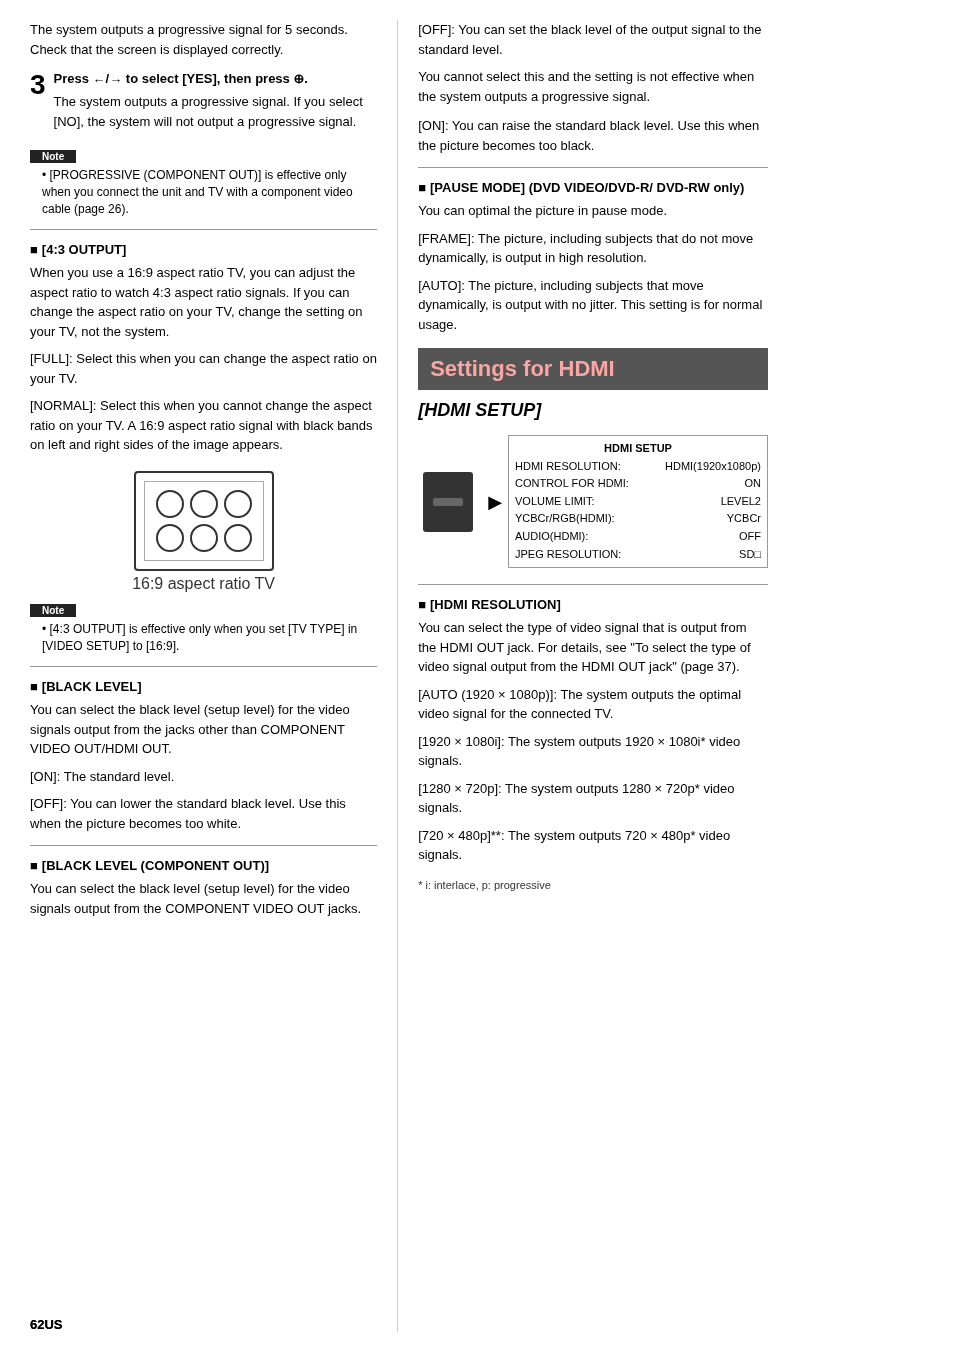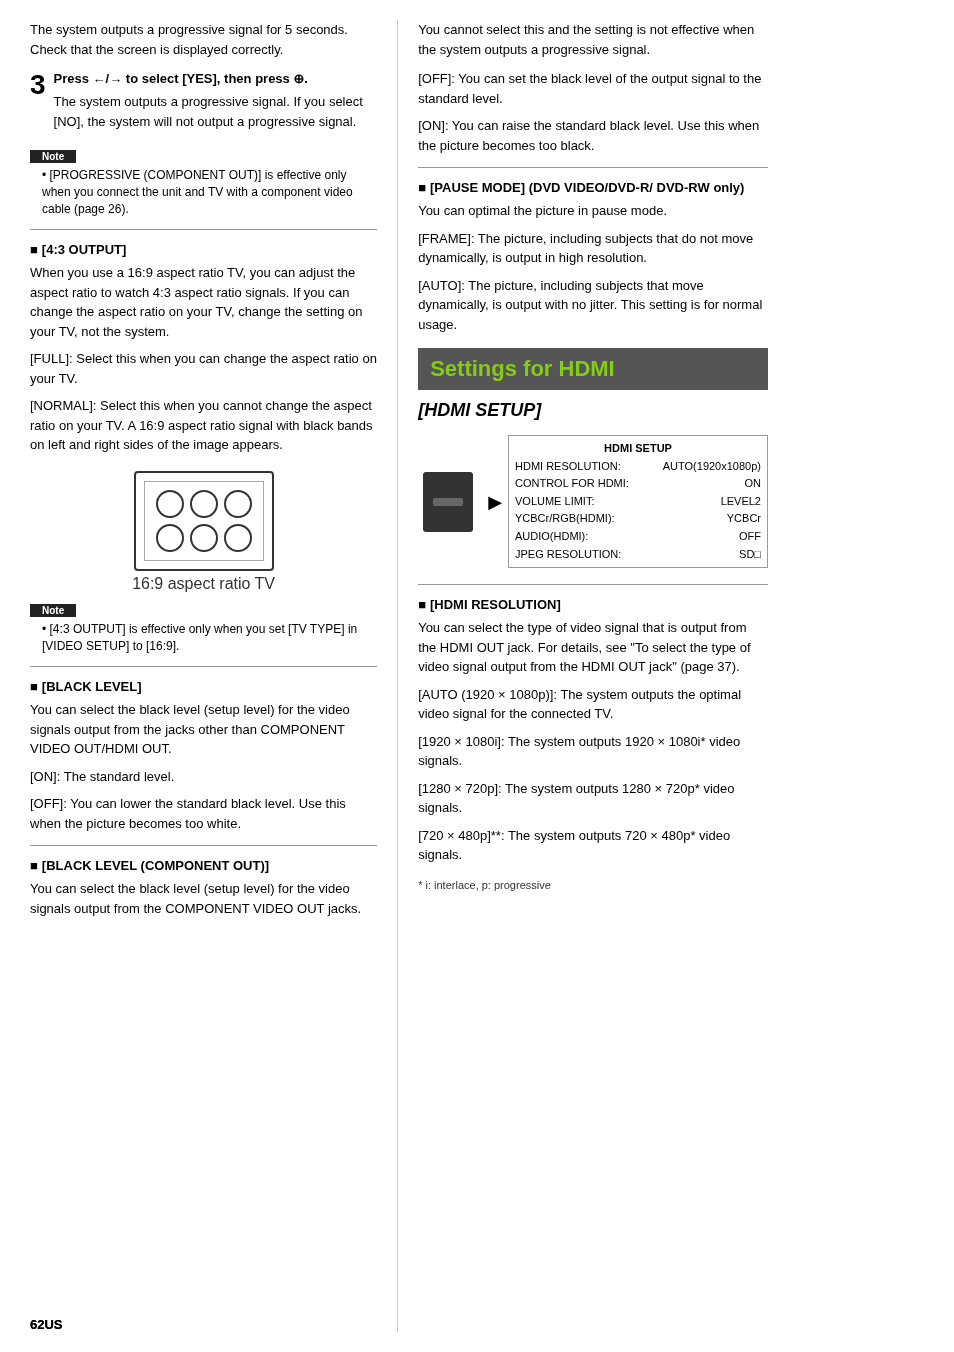--- a/index.html
+++ b/index.html
@@ -76,21 +76,21 @@
       margin-bottom: 6px;
       display: flex;
       align-items: center;
     }
     .section-heading::before {
       content: '■';
       margin-right: 4px;
     }
     .settings-header {
       background: #555;
-      color: #84cc16;
+      color: #fca5a5;
       font-size: 22px;
       font-weight: bold;
       padding: 8px 12px;
       margin-bottom: 10px;
     }
     .hdmi-setup-label {
       font-weight: bold;
       font-style: italic;
       font-size: 18px;
       margin-bottom: 14px;
@@ -267,23 +267,23 @@
       <p>You can select the black level (setup level) for the video signals output from the COMPONENT VIDEO OUT jacks.</p>
     </div>
 
     <div style="position:absolute; bottom:20px; left:30px;">
       <span class="page-number">62US</span>
     </div>
   </div>
 
   <div class="right-col">
 
+    <p>[OFF]: You can set the black level of the output signal to the standard level.</p>
+
     <p style="margin-bottom:10px;">You cannot select this and the setting is not effective when the system outputs a progressive signal.</p>
-
-    <p>[OFF]: You can set the black level of the output signal to the standard level.</p>
     <p>[ON]: You can raise the standard black level. Use this when the picture becomes too black.</p>
 
     <hr>
 
     <div>
       <div class="section-heading">[PAUSE MODE] (DVD VIDEO/DVD-R/ DVD-RW only)</div>
       <p>You can optimal the picture in pause mode.</p>
     </div>
 
     <p>[FRAME]: The picture, including subjects that do not move dynamically, is output in high resolution.</p>
@@ -299,21 +299,21 @@
           <div class="hdmi-device-slot"></div>
         </div>
       </div>
       <div class="hdmi-arrow">▶</div>
       <div class="hdmi-menu-box">
         <div class="hdmi-menu-row header">
           <span>HDMI SETUP</span>
         </div>
         <div class="hdmi-menu-row">
           <span class="left">HDMI RESOLUTION:</span>
-          <span class="right">AUTO(1920x1080p)</span>
+          <span class="right">HDMI(1920x1080p)</span>
         </div>
         <div class="hdmi-menu-row">
           <span class="left">CONTROL FOR HDMI:</span>
           <span class="right">ON</span>
         </div>
         <div class="hdmi-menu-row">
           <span class="left">VOLUME LIMIT:</span>
           <span class="right">LEVEL2</span>
         </div>
         <div class="hdmi-menu-row">

